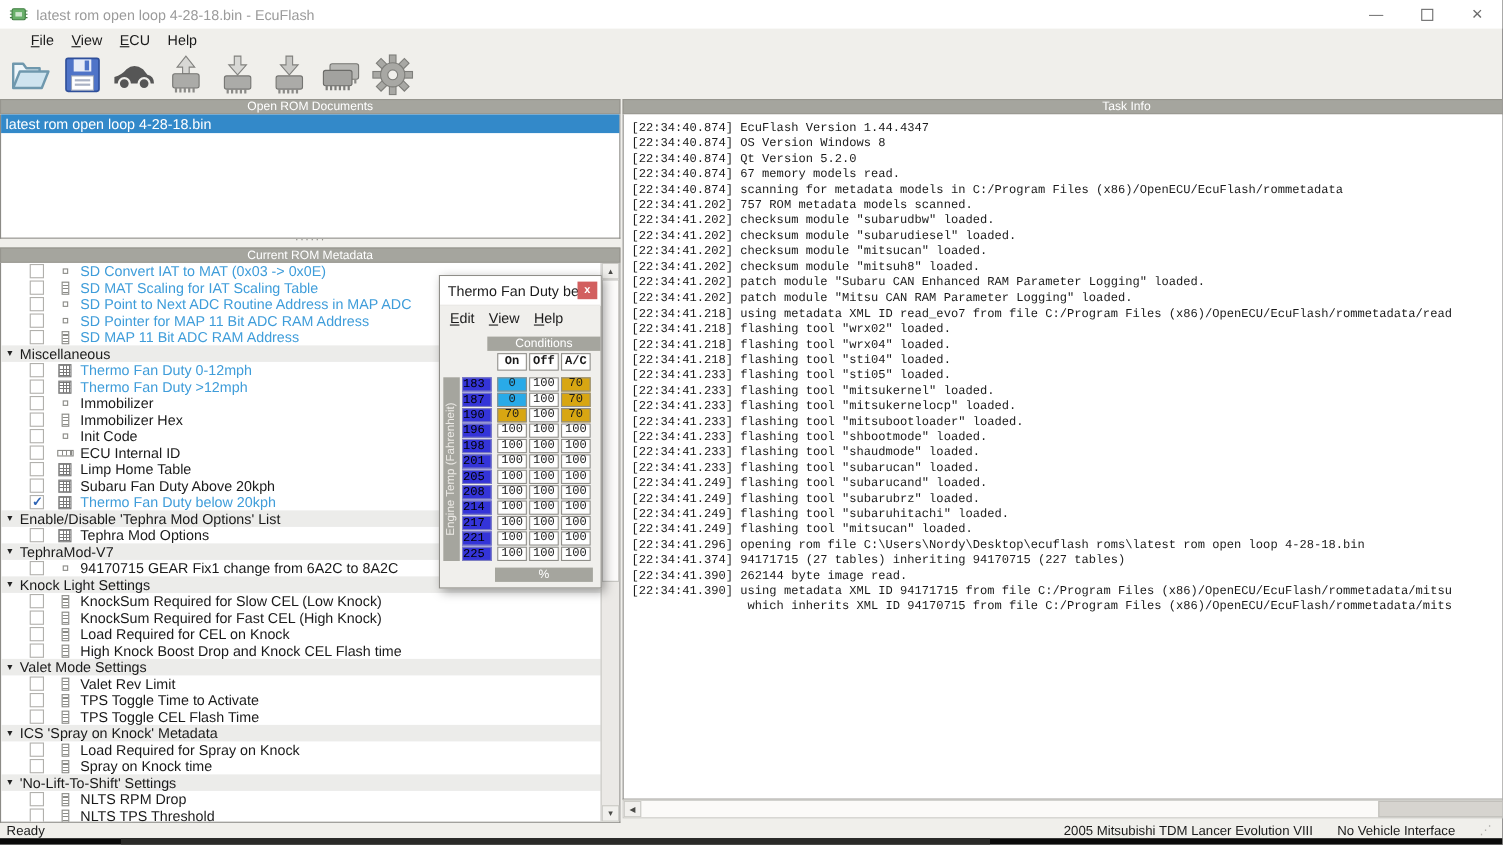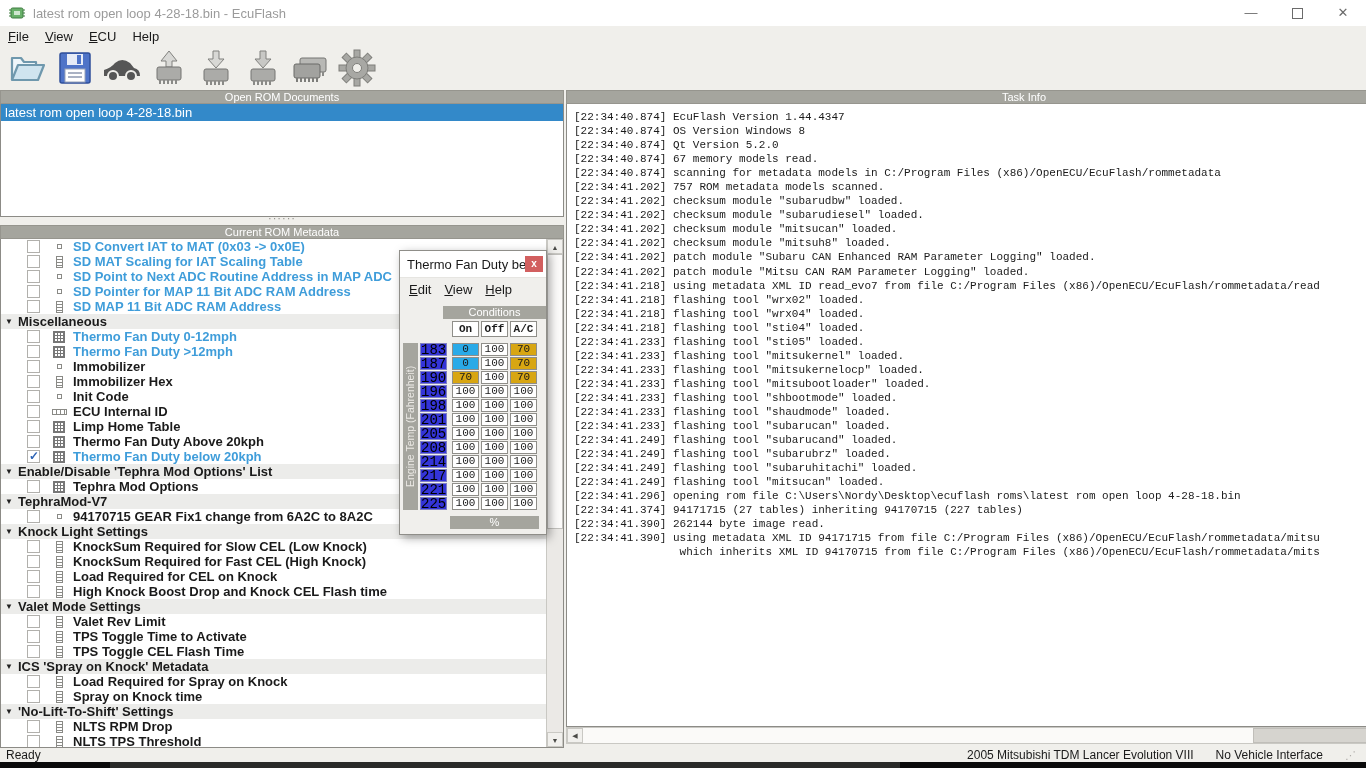--- a/index.html
+++ b/index.html
@@ -10,21 +10,21 @@
   .titlebar{position:absolute;left:0;top:0;width:100%;height:26px;background:#ffffff;
             display:flex;align-items:center;}
   .app-icon{margin-left:8px;display:flex;}
   .title-text{color:#9b9b9b;font-size:13px;margin-left:7px;}
   .win-controls{position:absolute;right:0;top:0;height:26px;display:flex;}
   .win-btn{width:46px;text-align:center;line-height:26px;color:#6b6b6b;font-size:13px;}
   .maxbox{display:inline-block;width:9px;height:9px;border:1px solid #6b6b6b;vertical-align:middle;}
 
   
   .menubar{position:absolute;left:0;top:26px;height:20px;display:flex;align-items:center;
-           font-size:13px;padding-left:0;}
+           font-size:13px;padding-left:20px;}
   .menu-item{padding:1px 8px;}
   .menu-item u{text-decoration:underline;}
 
   
   .toolbar{position:absolute;left:0;top:46px;height:44px;display:flex;align-items:center;
            gap:3px;padding-left:6px;}
   .tool{width:44px;height:40px;display:flex;align-items:center;justify-content:center;}
 
   
   .panel-header{height:14px;background:var(--panel-header);color:#fff;font-size:11px;
@@ -32,21 +32,21 @@
   .left-col{position:absolute;left:0;top:90px;width:564px;height:658px;display:flex;flex-direction:column;}
   .rom-list{height:113px;background:#fff;border:1px solid #8c8b86;border-top:none;box-sizing:border-box;flex:none;}
   .rom-item{height:17px;line-height:17px;font-size:13px;padding-left:4px;white-space:nowrap;overflow:hidden;}
   .rom-item.selected{background:var(--selection);color:#fff;}
   .splitter{height:8px;position:relative;flex:none;}
   .splitter::after{content:"······";position:absolute;left:50%;top:-5px;transform:translateX(-50%);
                    color:#8f8e89;font-size:11px;letter-spacing:1px;}
   .tree-wrap{flex:1;position:relative;background:#fff;border:1px solid #8c8b86;border-top:none;
              box-sizing:border-box;overflow:hidden;}
   .tree{position:absolute;left:0;top:0;right:16px;bottom:0;overflow:hidden;}
-  .tree-row{height:15px;display:flex;align-items:center;font-size:13px;white-space:nowrap;overflow:hidden;font-weight:bold;}
+  .tree-row{height:15px;display:flex;align-items:center;font-size:13px;white-space:nowrap;overflow:hidden;}
   .tree-cat{background:var(--cat-bg);}
   .tri{width:11px;margin-left:4px;font-size:8px;color:#222;flex:none;}
   .cat-label{margin-left:2px;text-align:right;}
   .cb{width:13px;height:13px;border:1px solid #b1b0ac;background:#fff;margin-left:26px;
       box-sizing:border-box;position:relative;flex:none;}
   .cb.checked::after{content:"✓";position:absolute;left:1px;top:-2px;color:#2e64b5;
                      font-size:12px;font-weight:bold;}
   .ticon{width:16px;margin-left:11px;margin-right:6px;display:flex;justify-content:center;flex:none;}
   .icon-const{width:5px;height:5px;border:1px solid #8a8a86;box-sizing:border-box;}
   .icon-1d{width:7px;height:12px;border:1px solid #8a8a86;box-sizing:border-box;
@@ -89,21 +89,21 @@
   .cond{position:absolute;left:43px;top:5px;width:103px;height:13px;background:var(--panel-header);
         color:#fff;font-size:11px;text-align:center;line-height:13px;}
   .colhdrs{position:absolute;left:52px;top:20px;display:flex;gap:2px;justify-content:space-between;}
   .colhdr{width:27px;height:16px;background:#fff;border:1px solid #8f8e89;box-sizing:border-box;
           font-family:"Liberation Mono",monospace;font-size:11px;font-weight:bold;
           text-align:center;line-height:14px;}
   .axis{position:absolute;left:3px;top:42px;width:15px;height:167px;background:var(--panel-header);
         color:#eceae6;writing-mode:vertical-rl;transform:rotate(180deg);font-size:10.5px;
         text-align:center;line-height:15px;}
   .rowhdrs{position:absolute;left:20px;top:42px;width:27px;display:grid;grid-auto-rows:13px;row-gap:1px;}
-  .rowhdr{background:var(--row-header);color:#000;font-family:"Liberation Mono",monospace;font-size:14px;
+  .rowhdr{background:var(--row-header);color:#000;font-family:"Liberation Mono",monospace;font-size:11px;
           text-align:left;line-height:12px;border:1px solid #7f7fc2;box-sizing:border-box;}
   .cells{position:absolute;left:52px;top:42px;display:grid;grid-template-columns:repeat(3,27px);
          grid-auto-rows:13px;gap:1px 2px;}
   .cell{background:#fff;border:1px solid #8f8e89;box-sizing:border-box;
         font-family:"Liberation Mono",monospace;font-size:11px;text-align:center;line-height:11px;}
   .cell.cyan{background:var(--cell-on);}
   .cell.gold{background:var(--cell-gold);}
   .unit{position:absolute;left:50px;top:215px;width:89px;height:13px;background:var(--panel-header);
         color:#fff;font-size:11px;text-align:center;line-height:13px;}
 
@@ -312,21 +312,21 @@
             <span class="ticon">
               <span class="icon-table"></span>
             </span>
             <span class="tlabel">Limp Home Table</span>
           </div>
           <div class="tree-row">
             <span class="cb"></span>
             <span class="ticon">
               <span class="icon-table"></span>
             </span>
-            <span class="tlabel">Thermo Fan Duty Above 20kph</span>
+            <span class="tlabel">Subaru Fan Duty Above 20kph</span>
           </div>
           <div class="tree-row">
             <span class="cb checked"></span>
             <span class="ticon">
               <span class="icon-table"></span>
             </span>
             <span class="tlabel blue">Thermo Fan Duty below 20kph</span>
           </div>
           <div class="tree-row tree-cat">
             <span class="tri">▼</span>

